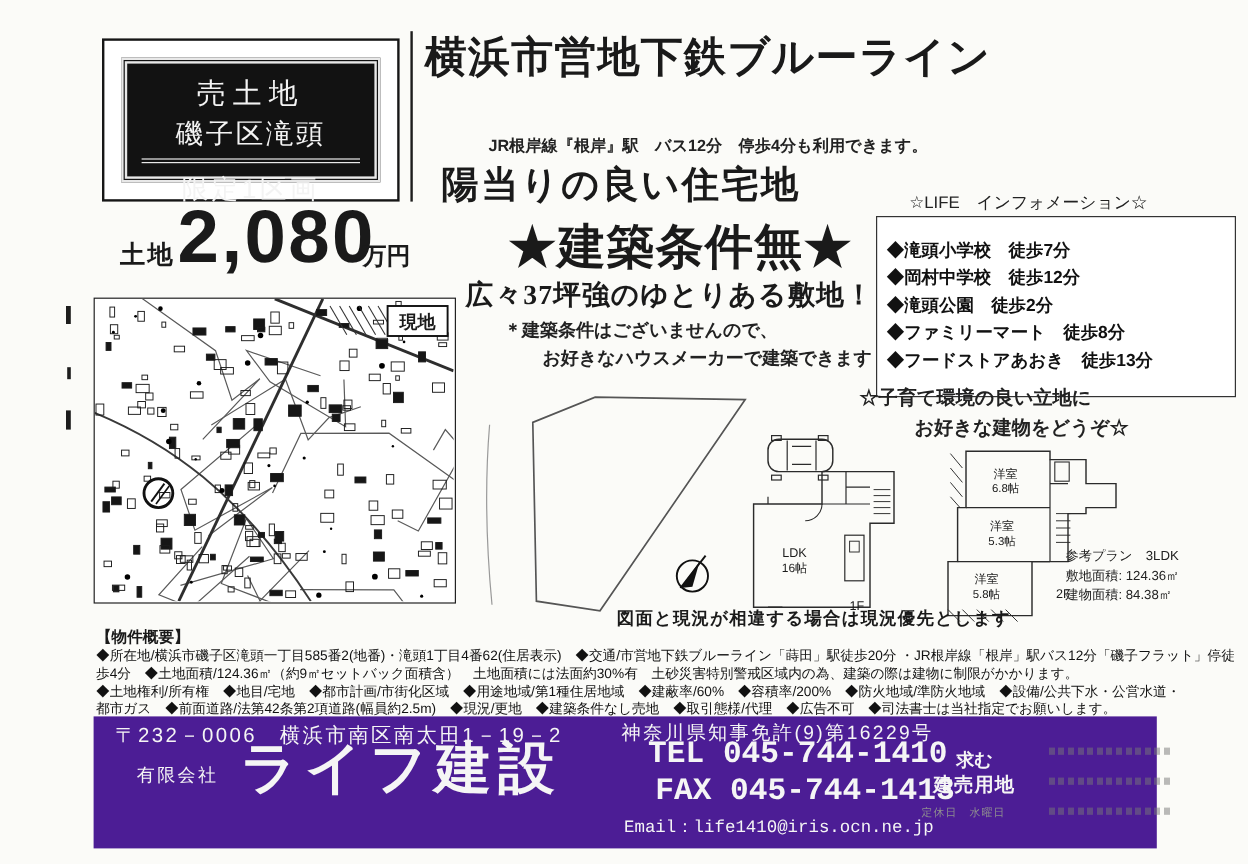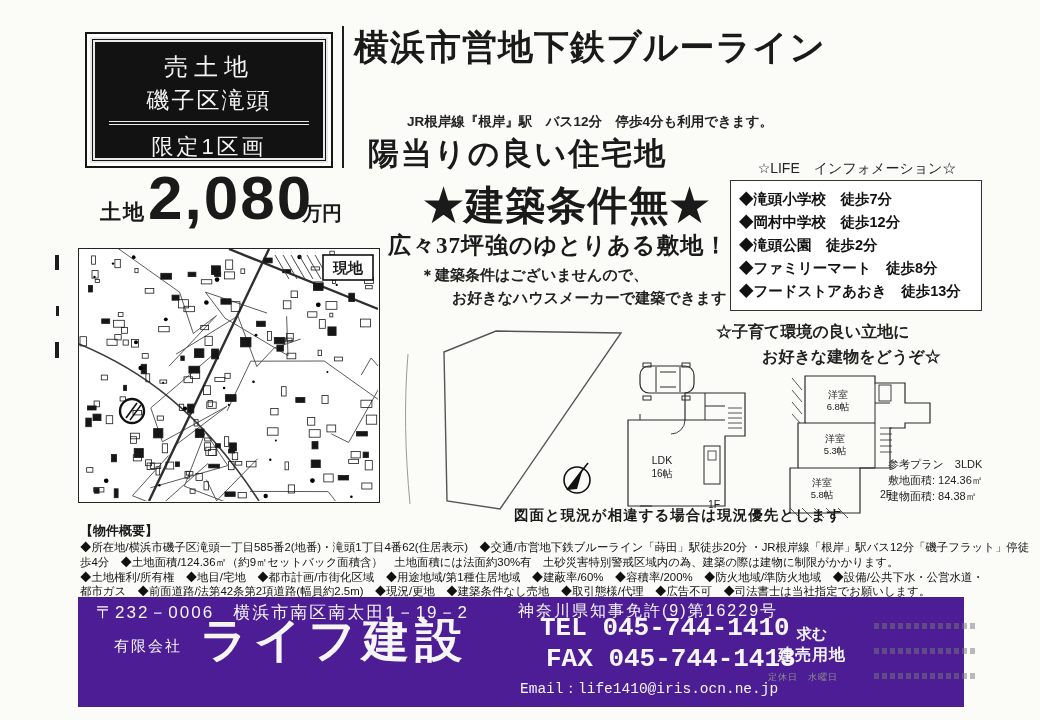--- a/index.html
+++ b/index.html
@@ -1,20 +1,20 @@
 <!DOCTYPE html>
 <html><head>
 <meta charset="utf-8">
 <style>
   html,body{margin:0;padding:0;background:#dcdcda;}
   .page{position:relative;width:1040px;height:720px;background:#fbfbf8;overflow:hidden;
         font-family:"Liberation Sans",sans-serif;color:#1a1a1a;}
   .abs{position:absolute;}
   
-  .tbox{left:85px;top:32px;width:248px;height:136px;background:#fff;border:2px solid #161616;padding:3px;box-sizing:border-box;}
+  .tbox{left:85px;top:32px;width:248px;height:136px;background:#fff;border:2px solid #161616;padding:14px;box-sizing:border-box;}
   .tbox-inner{width:100%;height:100%;box-sizing:border-box;background:#121212;border:5px double #e8e8e8;
               display:flex;flex-direction:column;align-items:center;color:#f3f3f3;}
   .tbox-l1{font-size:24px;letter-spacing:6px;margin-top:9px;}
   .tbox-l2{font-size:23px;letter-spacing:2px;margin-top:2px;}
   .tbox-div{width:88%;border-top:4px double #e8e8e8;margin-top:5px;}
   .tbox-l3{font-size:22px;letter-spacing:3px;margin-top:7px;}
   
   .price-prefix{left:100px;top:198px;font-size:21px;letter-spacing:2px;font-weight:bold;}
   .price-amount{left:148px;top:162px;font-size:62px;font-weight:bold;letter-spacing:2px;font-family:"Liberation Sans",sans-serif;}
   .price-unit{left:302px;top:200px;font-size:20px;font-weight:bold;}
@@ -25,21 +25,21 @@
   .hl2{left:350px;top:70px;width:480px;text-align:center;font-size:33px;font-weight:600;letter-spacing:1px;}
   .hl-sub{left:350px;top:113px;width:480px;text-align:center;font-size:13.5px;font-weight:bold;color:#222;}
   .catch1{left:368px;top:133px;font-size:31px;font-weight:bold;letter-spacing:2px;}
   .catch2{left:392px;top:178px;width:350px;text-align:center;font-size:40px;font-weight:bold;
           font-family:"Liberation Serif",serif;letter-spacing:1px;}
   .catch3{left:388px;top:230px;font-size:23px;font-weight:bold;font-family:"Liberation Serif",serif;letter-spacing:1px;}
   .note1{left:420px;top:266px;font-size:15px;font-weight:bold;color:#222;}
   .note2{left:452px;top:289px;font-size:15px;font-weight:bold;color:#222;}
   
   .info-title{left:732px;top:160px;width:250px;text-align:center;font-size:14px;color:#222;}
-  .info-box{left:730px;top:180px;width:252px;border:1.5px solid #333;background:#fff;padding:7px 8px;box-sizing:border-box;}
+  .info-box{left:730px;top:180px;width:300px;border:1.5px solid #333;background:#fff;padding:17px 8px;box-sizing:border-box;}
   .info-item{font-size:14.5px;font-weight:600;line-height:23px;color:#111;white-space:nowrap;}
   
   .msg1{left:716px;top:322px;font-size:16px;font-weight:bold;color:#222;}
   .msg2{left:762px;top:347px;font-size:16px;font-weight:bold;color:#222;}
   
   .ref{left:888px;top:456px;font-size:11px;line-height:16px;color:#222;}
   .caption{left:514px;top:506px;font-size:14.5px;font-weight:bold;letter-spacing:1px;}
   
   .ov{left:80px;top:522px;width:888px;}
   .ov-title{font-size:13px;font-weight:bold;}

